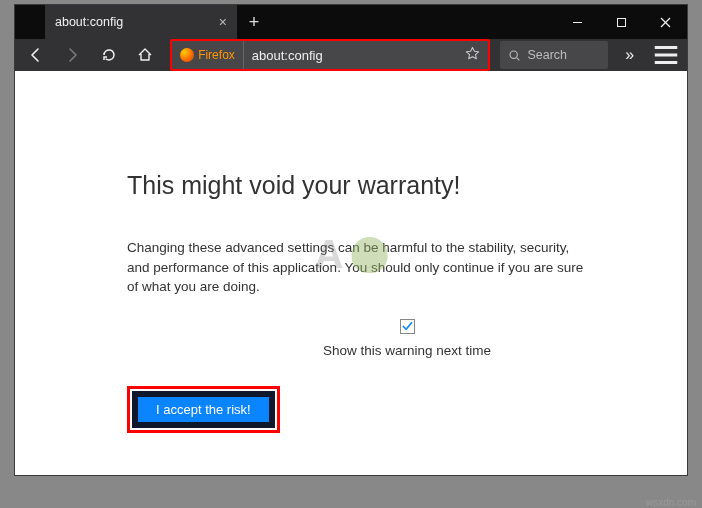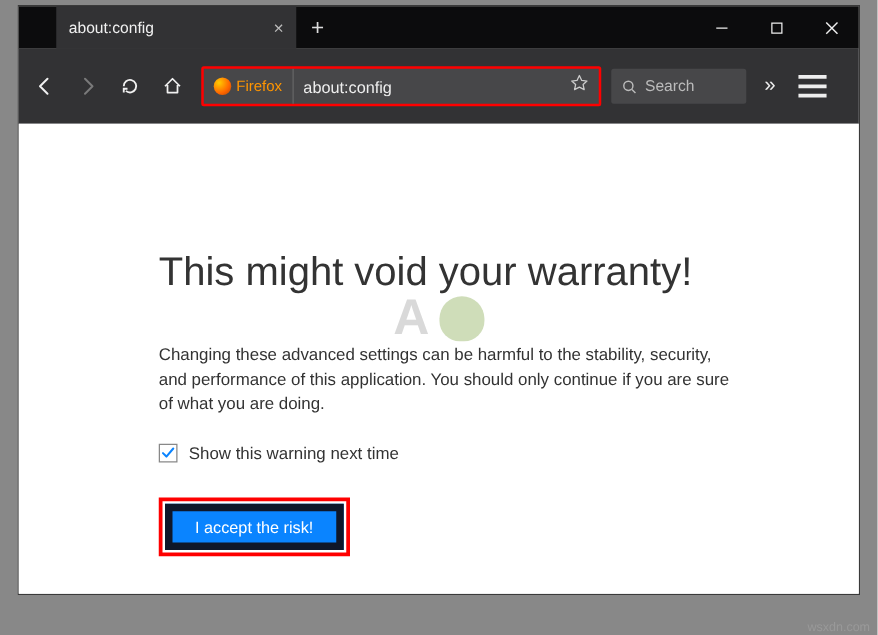--- a/index.html
+++ b/index.html
@@ -63,26 +63,27 @@
   .win-btn {
     width: 44px;
     display: flex;
     align-items: center;
     justify-content: center;
     color: #eee;
   }
   .win-btn svg { width: 11px; height: 11px; }
   
   .toolbar {
-    height: 60px;
+    height: 32px;
     background: #323234;
     display: flex;
     align-items: center;
     padding: 0 6px;
     gap: 4px;
+    justify-content: space-between;
   }
   .tb-btn {
     width: 30px; height: 30px;
     display: flex; align-items: center; justify-content: center;
     color: #f0f0f0;
     border-radius: 3px;
   }
   .tb-btn.disabled { color: #7a7a7a; }
   .tb-btn svg { width: 16px; height: 16px; }
   .address-group {
@@ -144,39 +145,40 @@
     color: #eee;
   }
   
   .content {
     flex: 1;
     background: #fff;
     position: relative;
     padding: 100px 0 0 112px;
   }
   .heading {
-    font-size: 32px;
+    font-size: 25px;
     font-weight: 400;
     color: #333;
     margin-bottom: 38px;
   }
   .body-text {
     font-size: 13.5px;
     color: #333;
     line-height: 1.45;
     max-width: 460px;
     margin-bottom: 22px;
   }
   .check-row {
     display: flex;
     align-items: center;
     gap: 9px;
     font-size: 13.5px;
     color: #333;
     margin-bottom: 28px;
+    flex-direction: column;
   }
   .checkbox {
     width: 15px; height: 15px;
     border: 1px solid #888;
     display: flex; align-items: center; justify-content: center;
   }
   .checkbox svg { width: 11px; height: 11px; }
   .accept-wrap {
     display: inline-block;
     border: 3px solid #ff0000;

